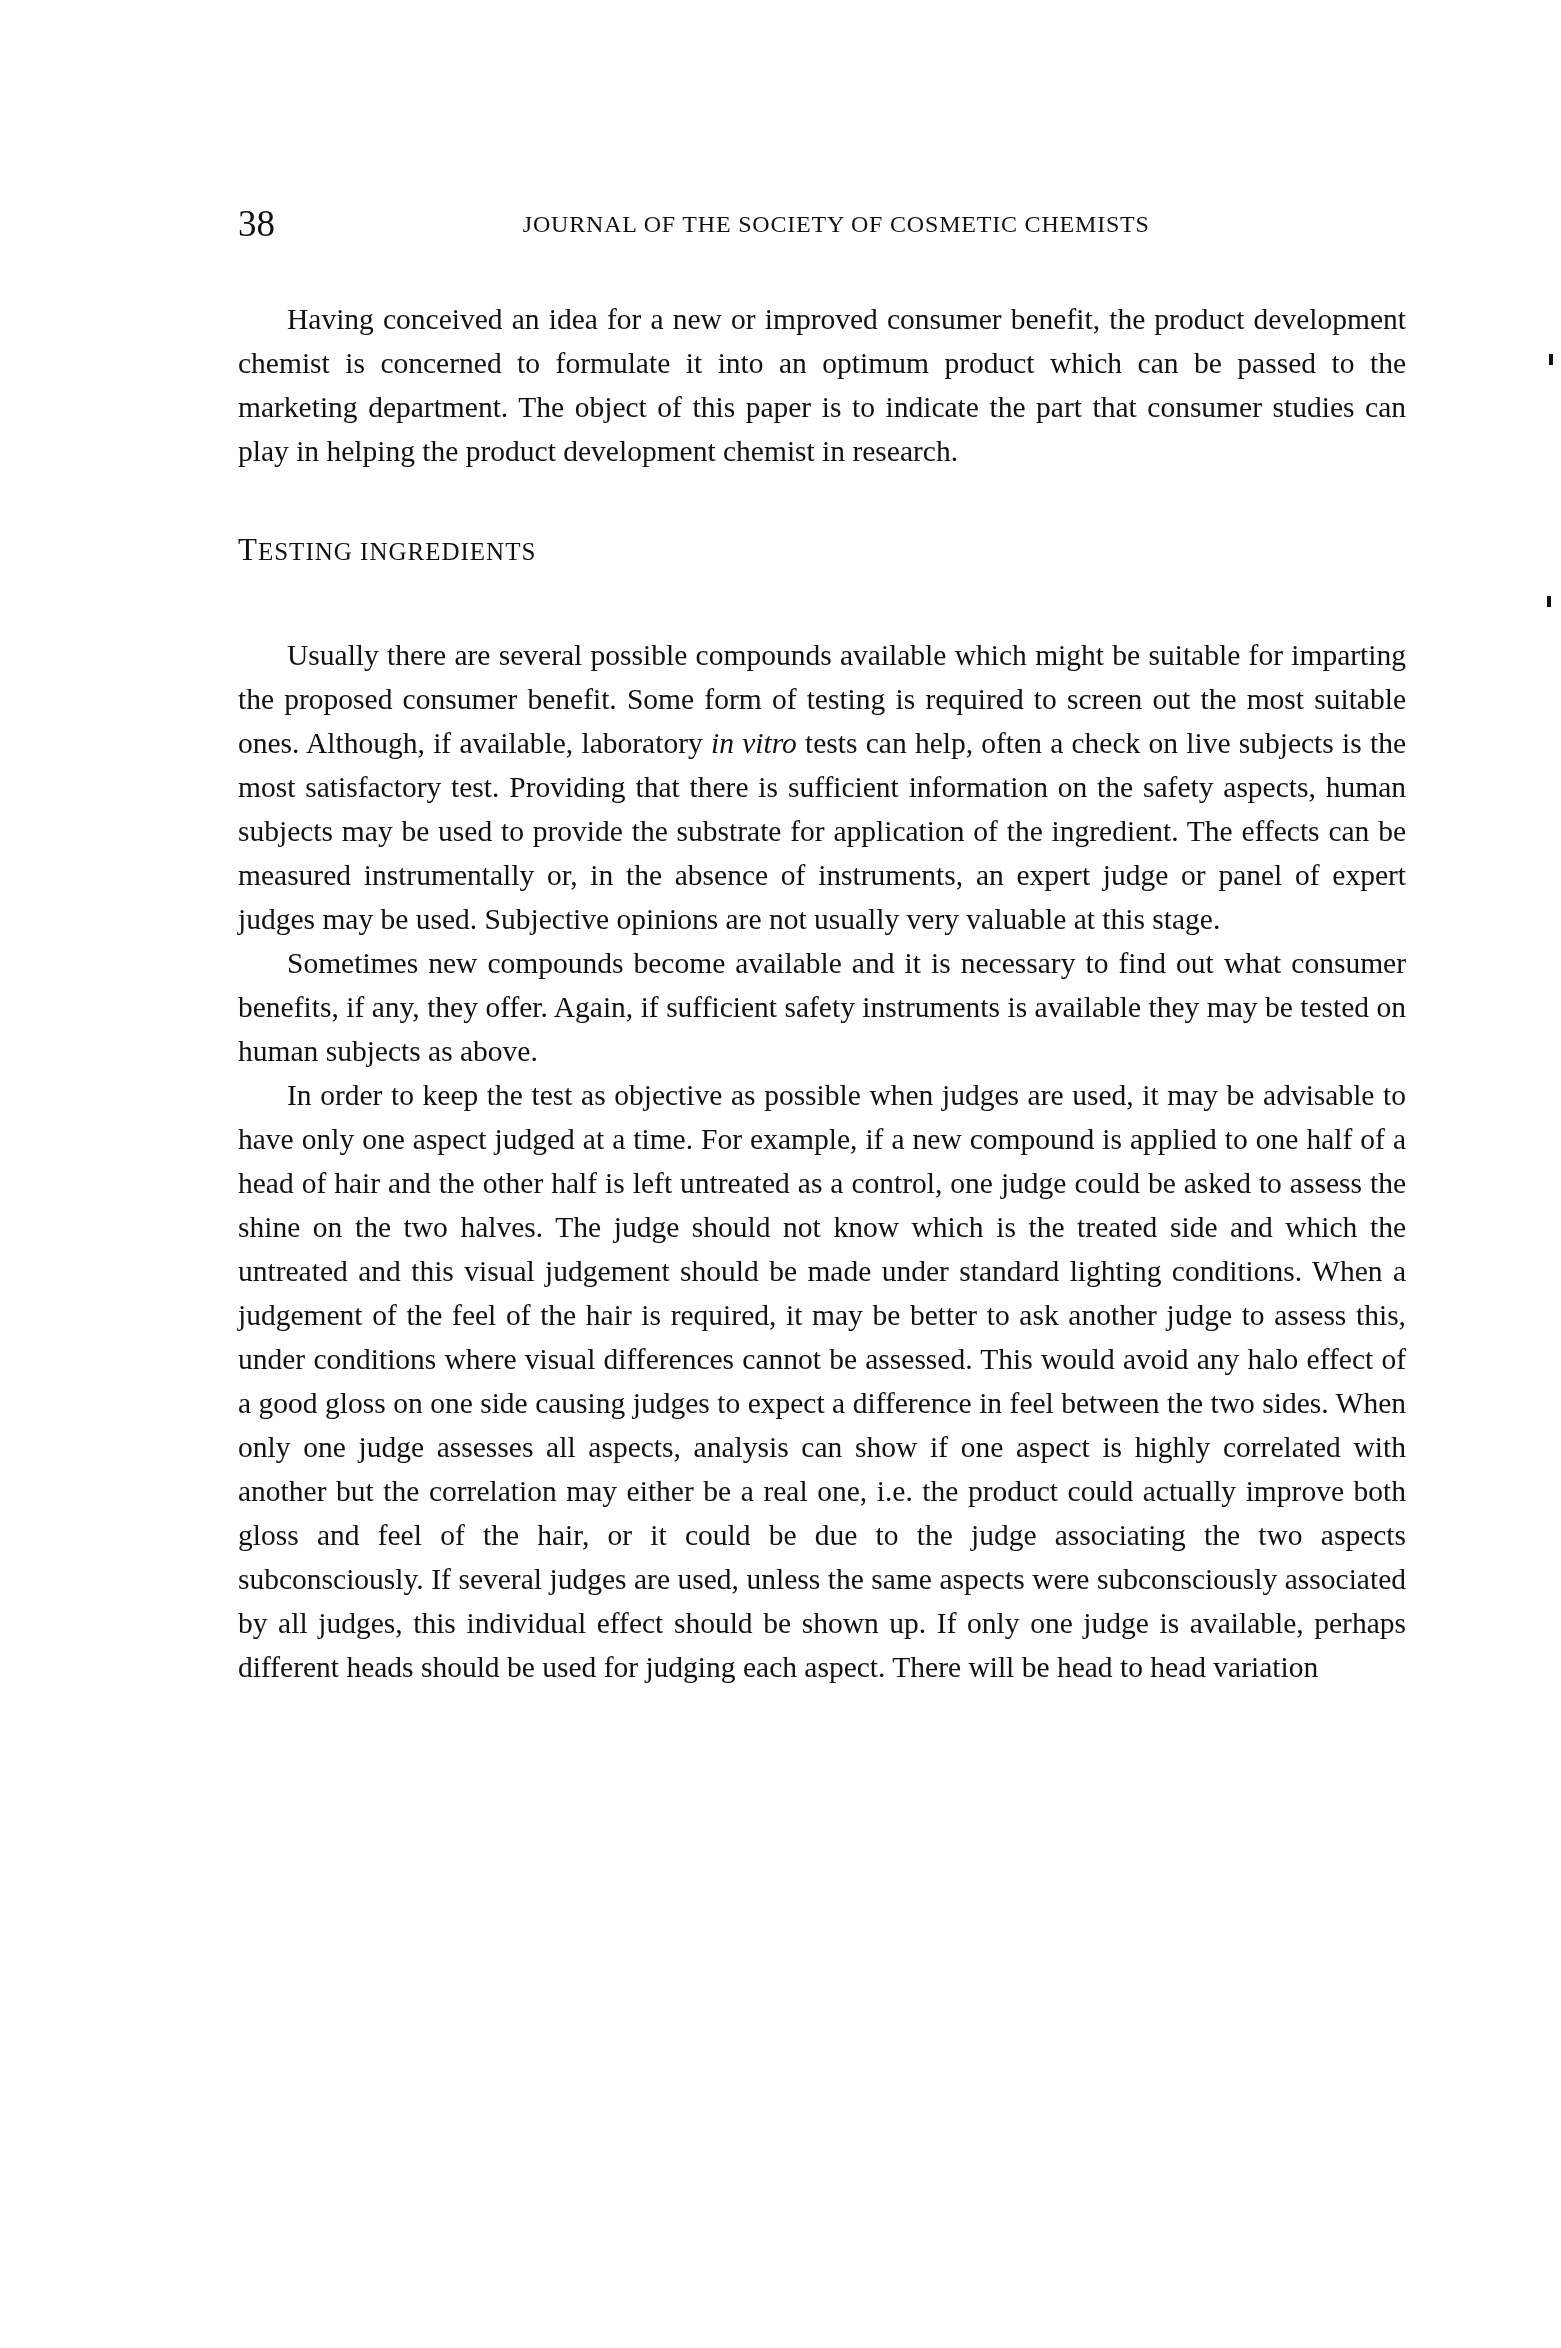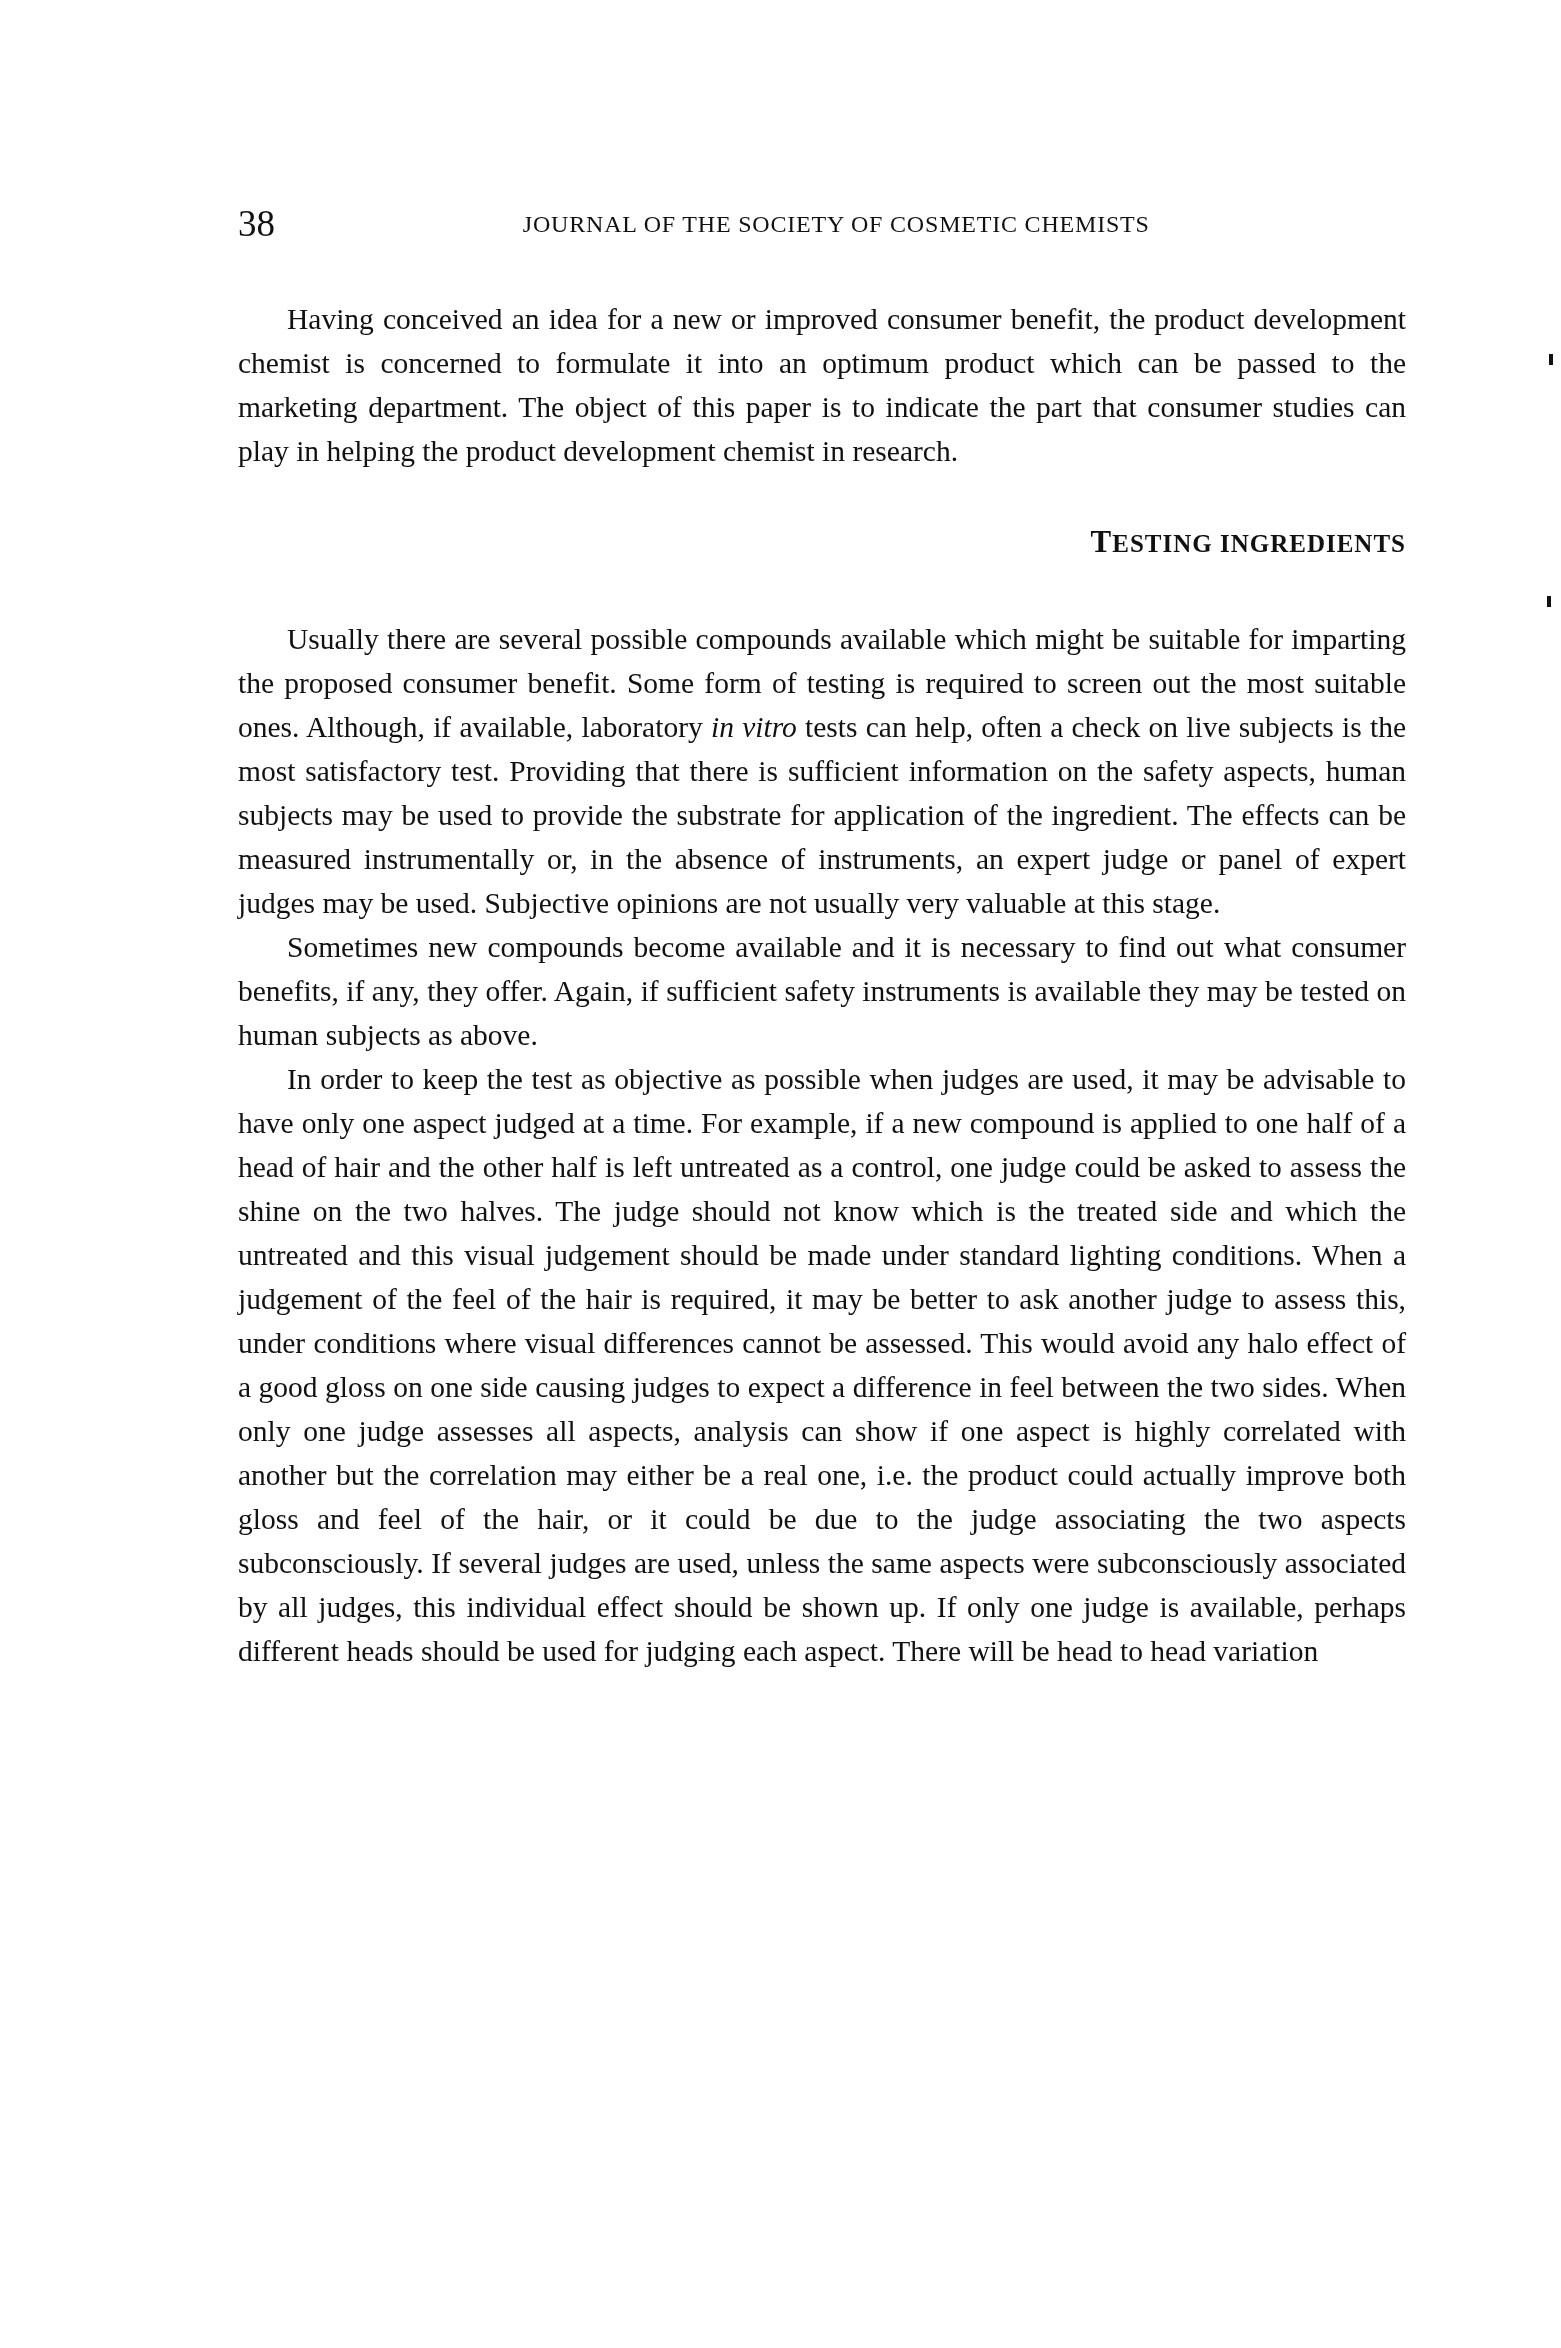--- a/index.html
+++ b/index.html
@@ -5,22 +5,22 @@
   html, body { margin: 0; padding: 0; background: #ffffff; }
   body { width: 1562px; height: 2348px; position: relative; overflow: hidden;
          font-family: "Liberation Serif", "DejaVu Serif", serif; color: #111; }
   .running-head { position: absolute; top: 202px; left: 238px; width: 1168px; height: 44px; }
   .page-num { position: absolute; left: 0; top: 0; font-size: 37px; line-height: 44px; }
   .journal-title { position: absolute; left: 0; right: 0; top: 0; text-align: center;
                    font-size: 24px; line-height: 44px; letter-spacing: 0.8px; padding-left: 28.5px; }
   .body-text { position: absolute; left: 238px; top: 297px; width: 1168px;
                font-size: 29.5px; line-height: 44px; }
   p { margin: 0; text-align: justify; text-indent: 49px; hyphens: manual; }
-  h2 { margin: 0; font-weight: bold; text-align: right; font-size: 25px;
-       letter-spacing: 1px; padding: 49px 0 53px 0; line-height: 40px; }
+  h2 { margin: 0; font-weight: normal; text-align: left; font-size: 25px;
+       letter-spacing: 1px; padding: 49px 0 53px 0; line-height: 56px; }
   h2 .cap { font-size: 31px; }
   em { }
   .speck { position: absolute; width: 3.8px; height: 11.4px; background: #111; }
 </style>
 </head>
 <body>
 
 <div class="running-head">
   <span class="page-num">38</span>
   <span class="journal-title">JOURNAL OF THE SOCIETY OF COSMETIC CHEMISTS</span>

